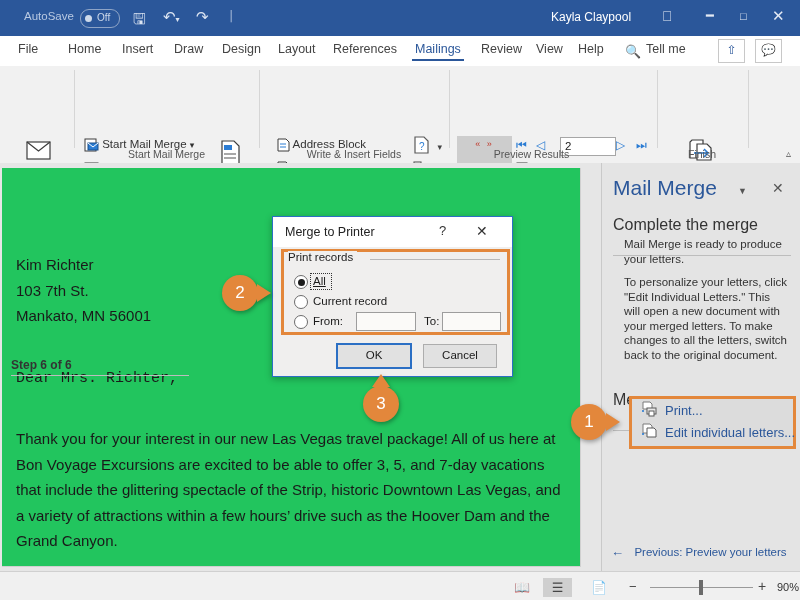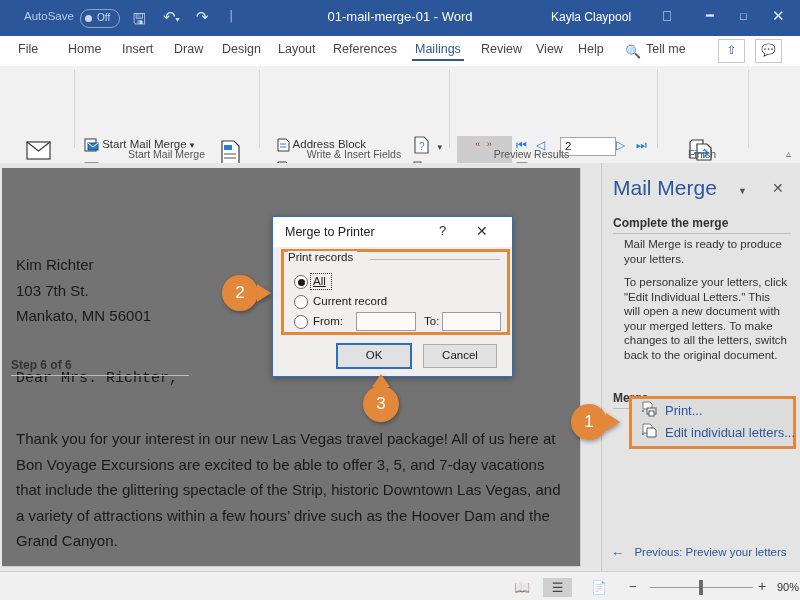--- a/index.html
+++ b/index.html
@@ -84,43 +84,43 @@
     position:absolute;left:560px;top:71px;width:50px;height:17px;border:1px solid #a6a6a6;background:#fff;
     font-size:11.5px;color:#222;padding-left:4px;line-height:17px;
   }
   .collapse{position:absolute;right:9px;bottom:4px;font-size:10px;color:#555;}
 
   
   .docarea{
     position:absolute;left:0;top:163px;width:800px;height:408px;background:#e6e6e6;
   }
   .page{
-    position:absolute;left:2px;top:5px;width:578px;height:398px;background:#737373;
+    position:absolute;left:2px;top:5px;width:578px;height:398px;background:#22c55e;
     border:1px solid #d0d0d0;border-top:none;border-left:none;overflow:hidden;
   }
   .doctext{
     position:absolute;font-family:"Liberation Sans", sans-serif;font-size:15px;color:#1a1a1a;
     line-height:25.5px;
   }
   .addr{left:14px;top:84px;}
   .salut{left:14px;top:198px;font-family:Liberation Mono, monospace;}
   .para1{left:14px;top:258px;width:556px;}
   .para2{left:14px;top:392px;width:556px;}
 
   
   .taskpane{
     position:absolute;left:601px;top:163px;width:199px;height:408px;background:#e4e4e4;
     border-left:1px solid #c9c9c9;
   }
   .tp-title{position:absolute;left:11px;top:13px;font-size:21px;color:#2b579a;}
   .tp-caret{position:absolute;left:136px;top:23px;font-size:9px;color:#555;}
   .tp-close{position:absolute;left:170px;top:17px;font-size:14px;color:#555;}
   .tp-head{
-    position:absolute;left:11px;font-size:12px;color:#333;font-weight:bold;
-    width:178px;padding-bottom:3px;border-bottom:1px solid #bdbdbd;
+    position:absolute;left:11px;font-size:16px;color:#333;font-weight:normal;
+    width:178px;padding-bottom:21px;border-bottom:1px solid #bdbdbd;
   }
   .tp-body{position:absolute;font-size:11.5px;color:#333;line-height:14.6px;}
   .mergelink{position:absolute;font-size:13px;color:#2b579a;white-space:nowrap;}
   .merge-hl{
     position:absolute;left:629px;top:396px;width:161px;height:47px;
     border:3px solid #e3873b;background:#dcdcdc;
   }
   .step{position:absolute;left:11px;top:358px;font-size:12px;color:#333;font-weight:bold;
         width:178px;padding-bottom:3px;border-bottom:1px solid #bdbdbd;}
   .prevarrow{position:absolute;left:10px;top:379px;font-size:13px;color:#2b579a;}
@@ -186,21 +186,20 @@
   <div class="titlebar">
     <div class="autosave">AutoSave</div>
     <div class="toggle">
       <div class="knob"></div>
       <div class="lbl">Off</div>
     </div>
     <div class="qat qs1">🖫</div>
     <div class="qat qs2">↶<span style="font-size:8px">▾</span></div>
     <div class="qat qs3">↷</div>
     <div class="qat qs4">⏐<br></div>
-    <div class="wintitle">01-mail-merge-01 - Word</div>
     <div class="account">Kayla Claypool</div>
     <div class="winbtn wb0">⎕</div>
     <div class="winbtn wb1">━</div>
     <div class="winbtn wb2">□</div>
     <div class="winbtn wb3">✕</div>
   </div>
 
   <div class="tabbar">
     <div class="tab" style="left:18px">File</div>
     <div class="tab" style="left:68px">Home</div>

